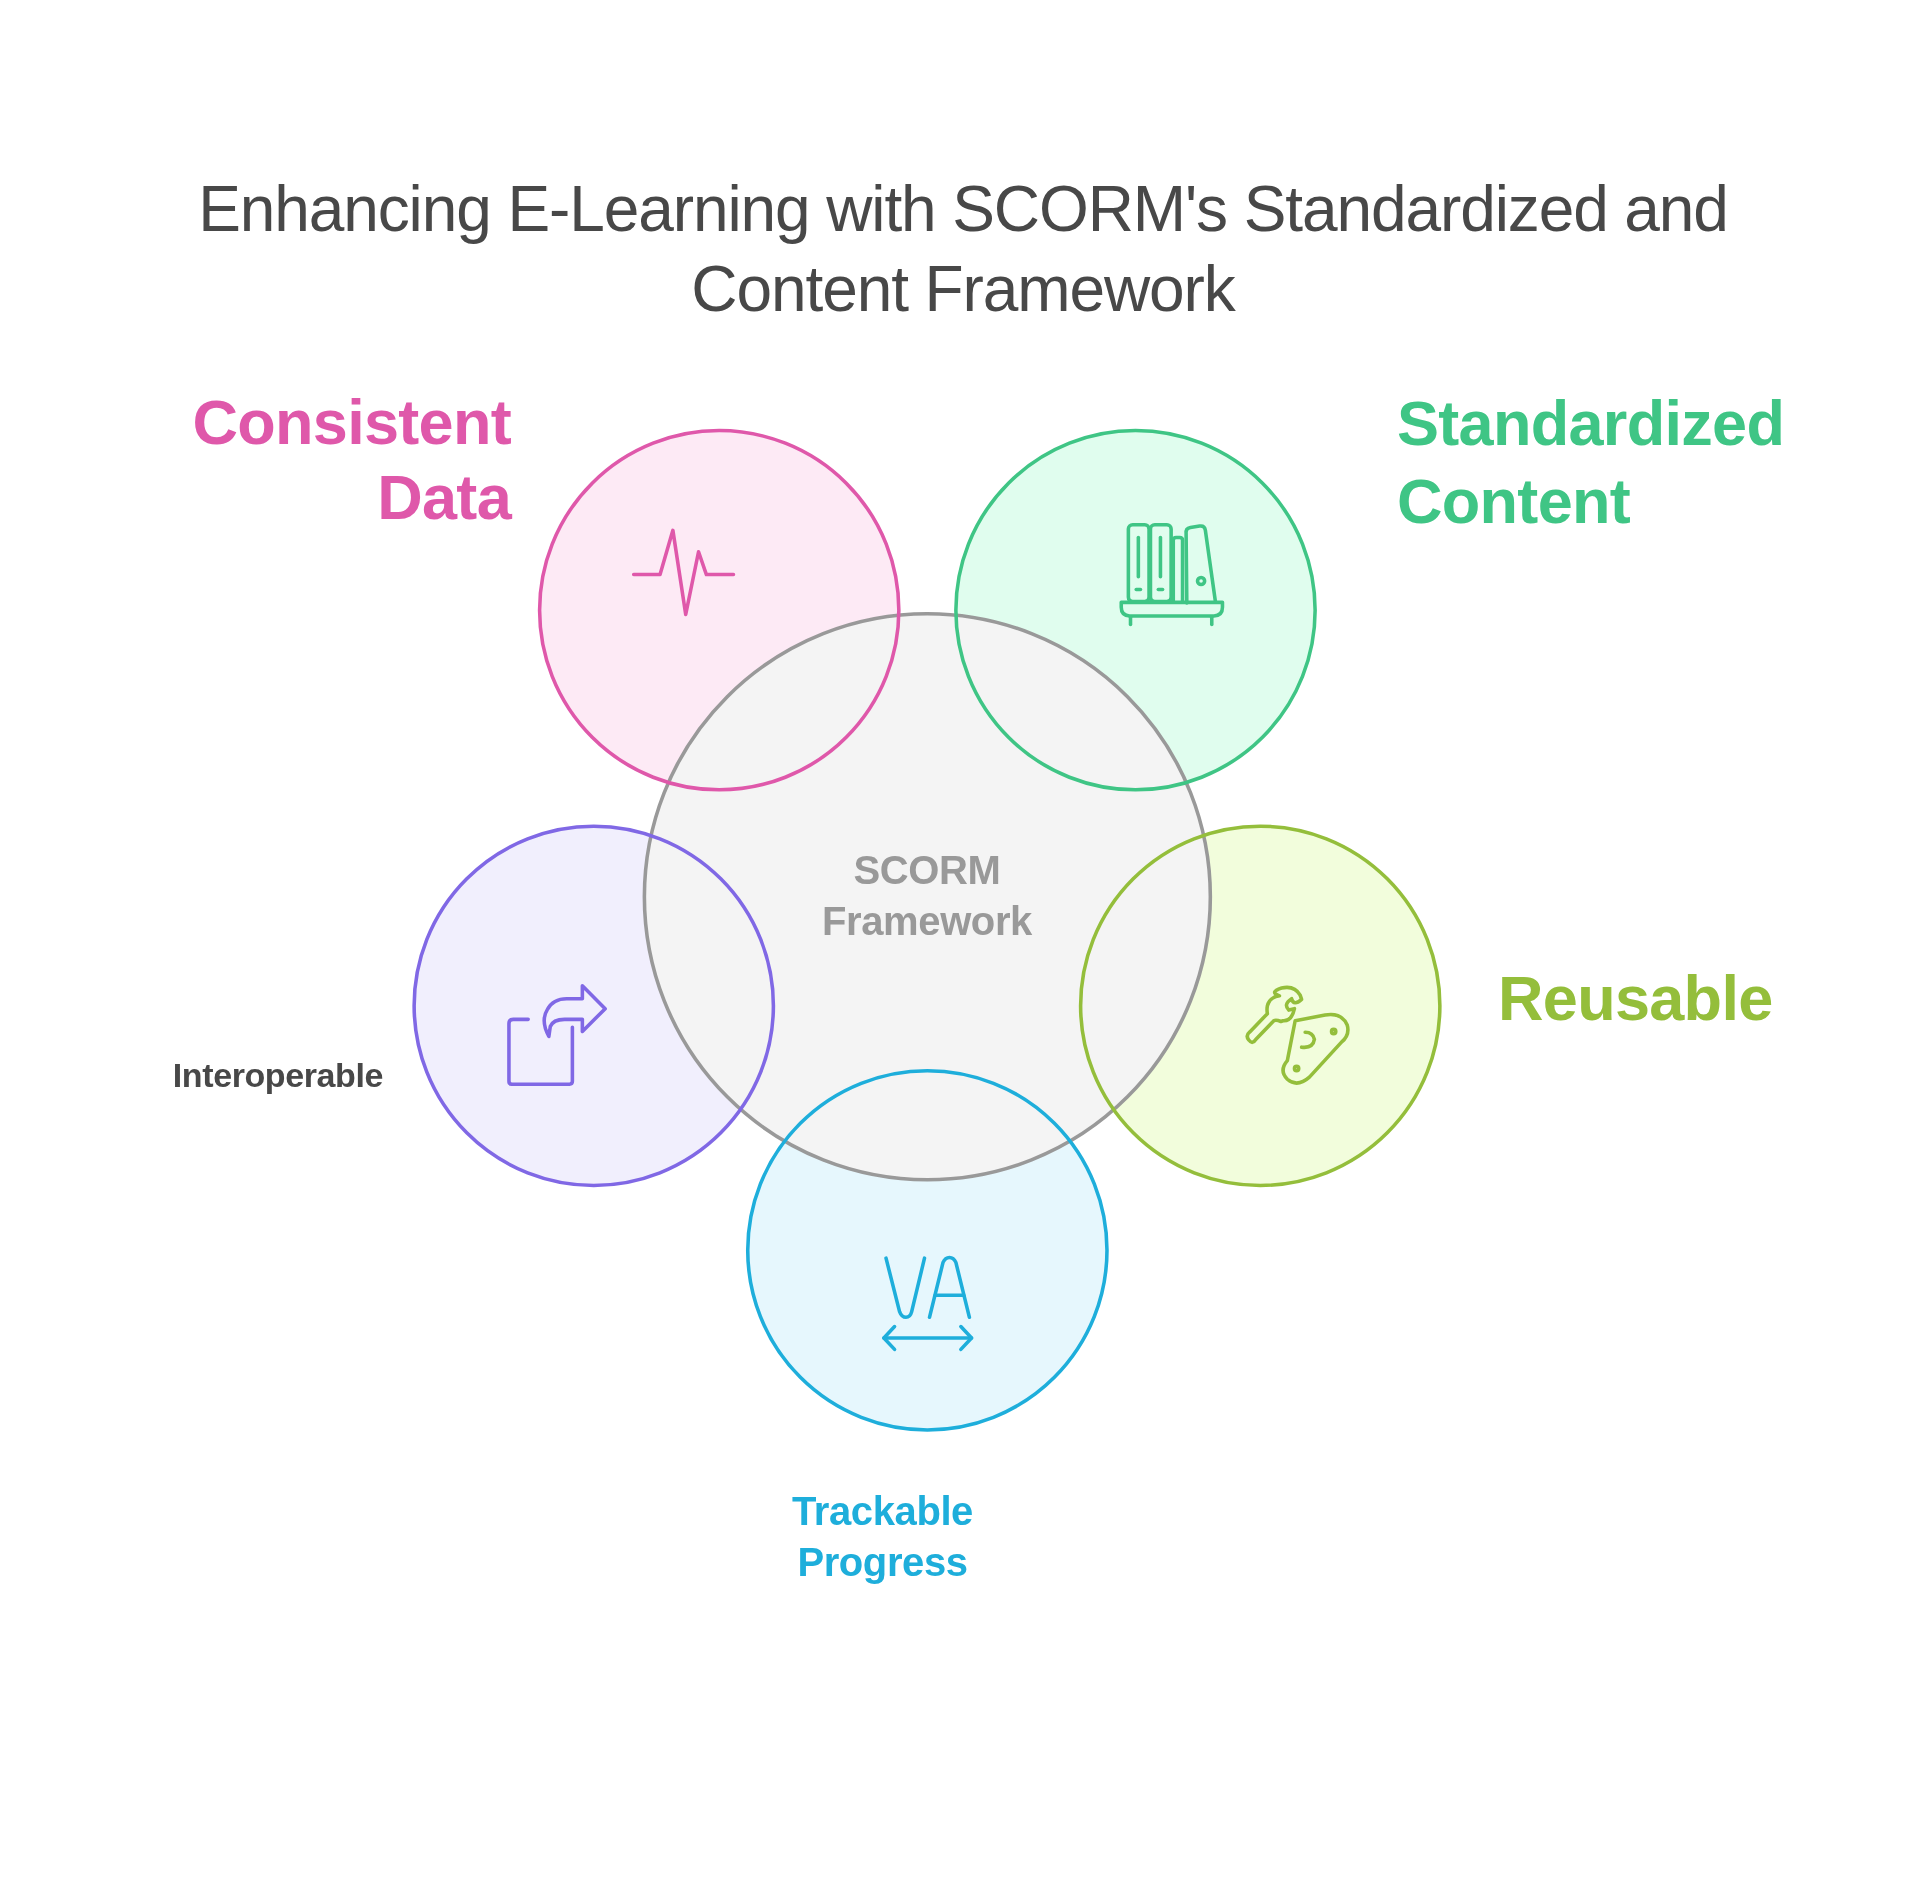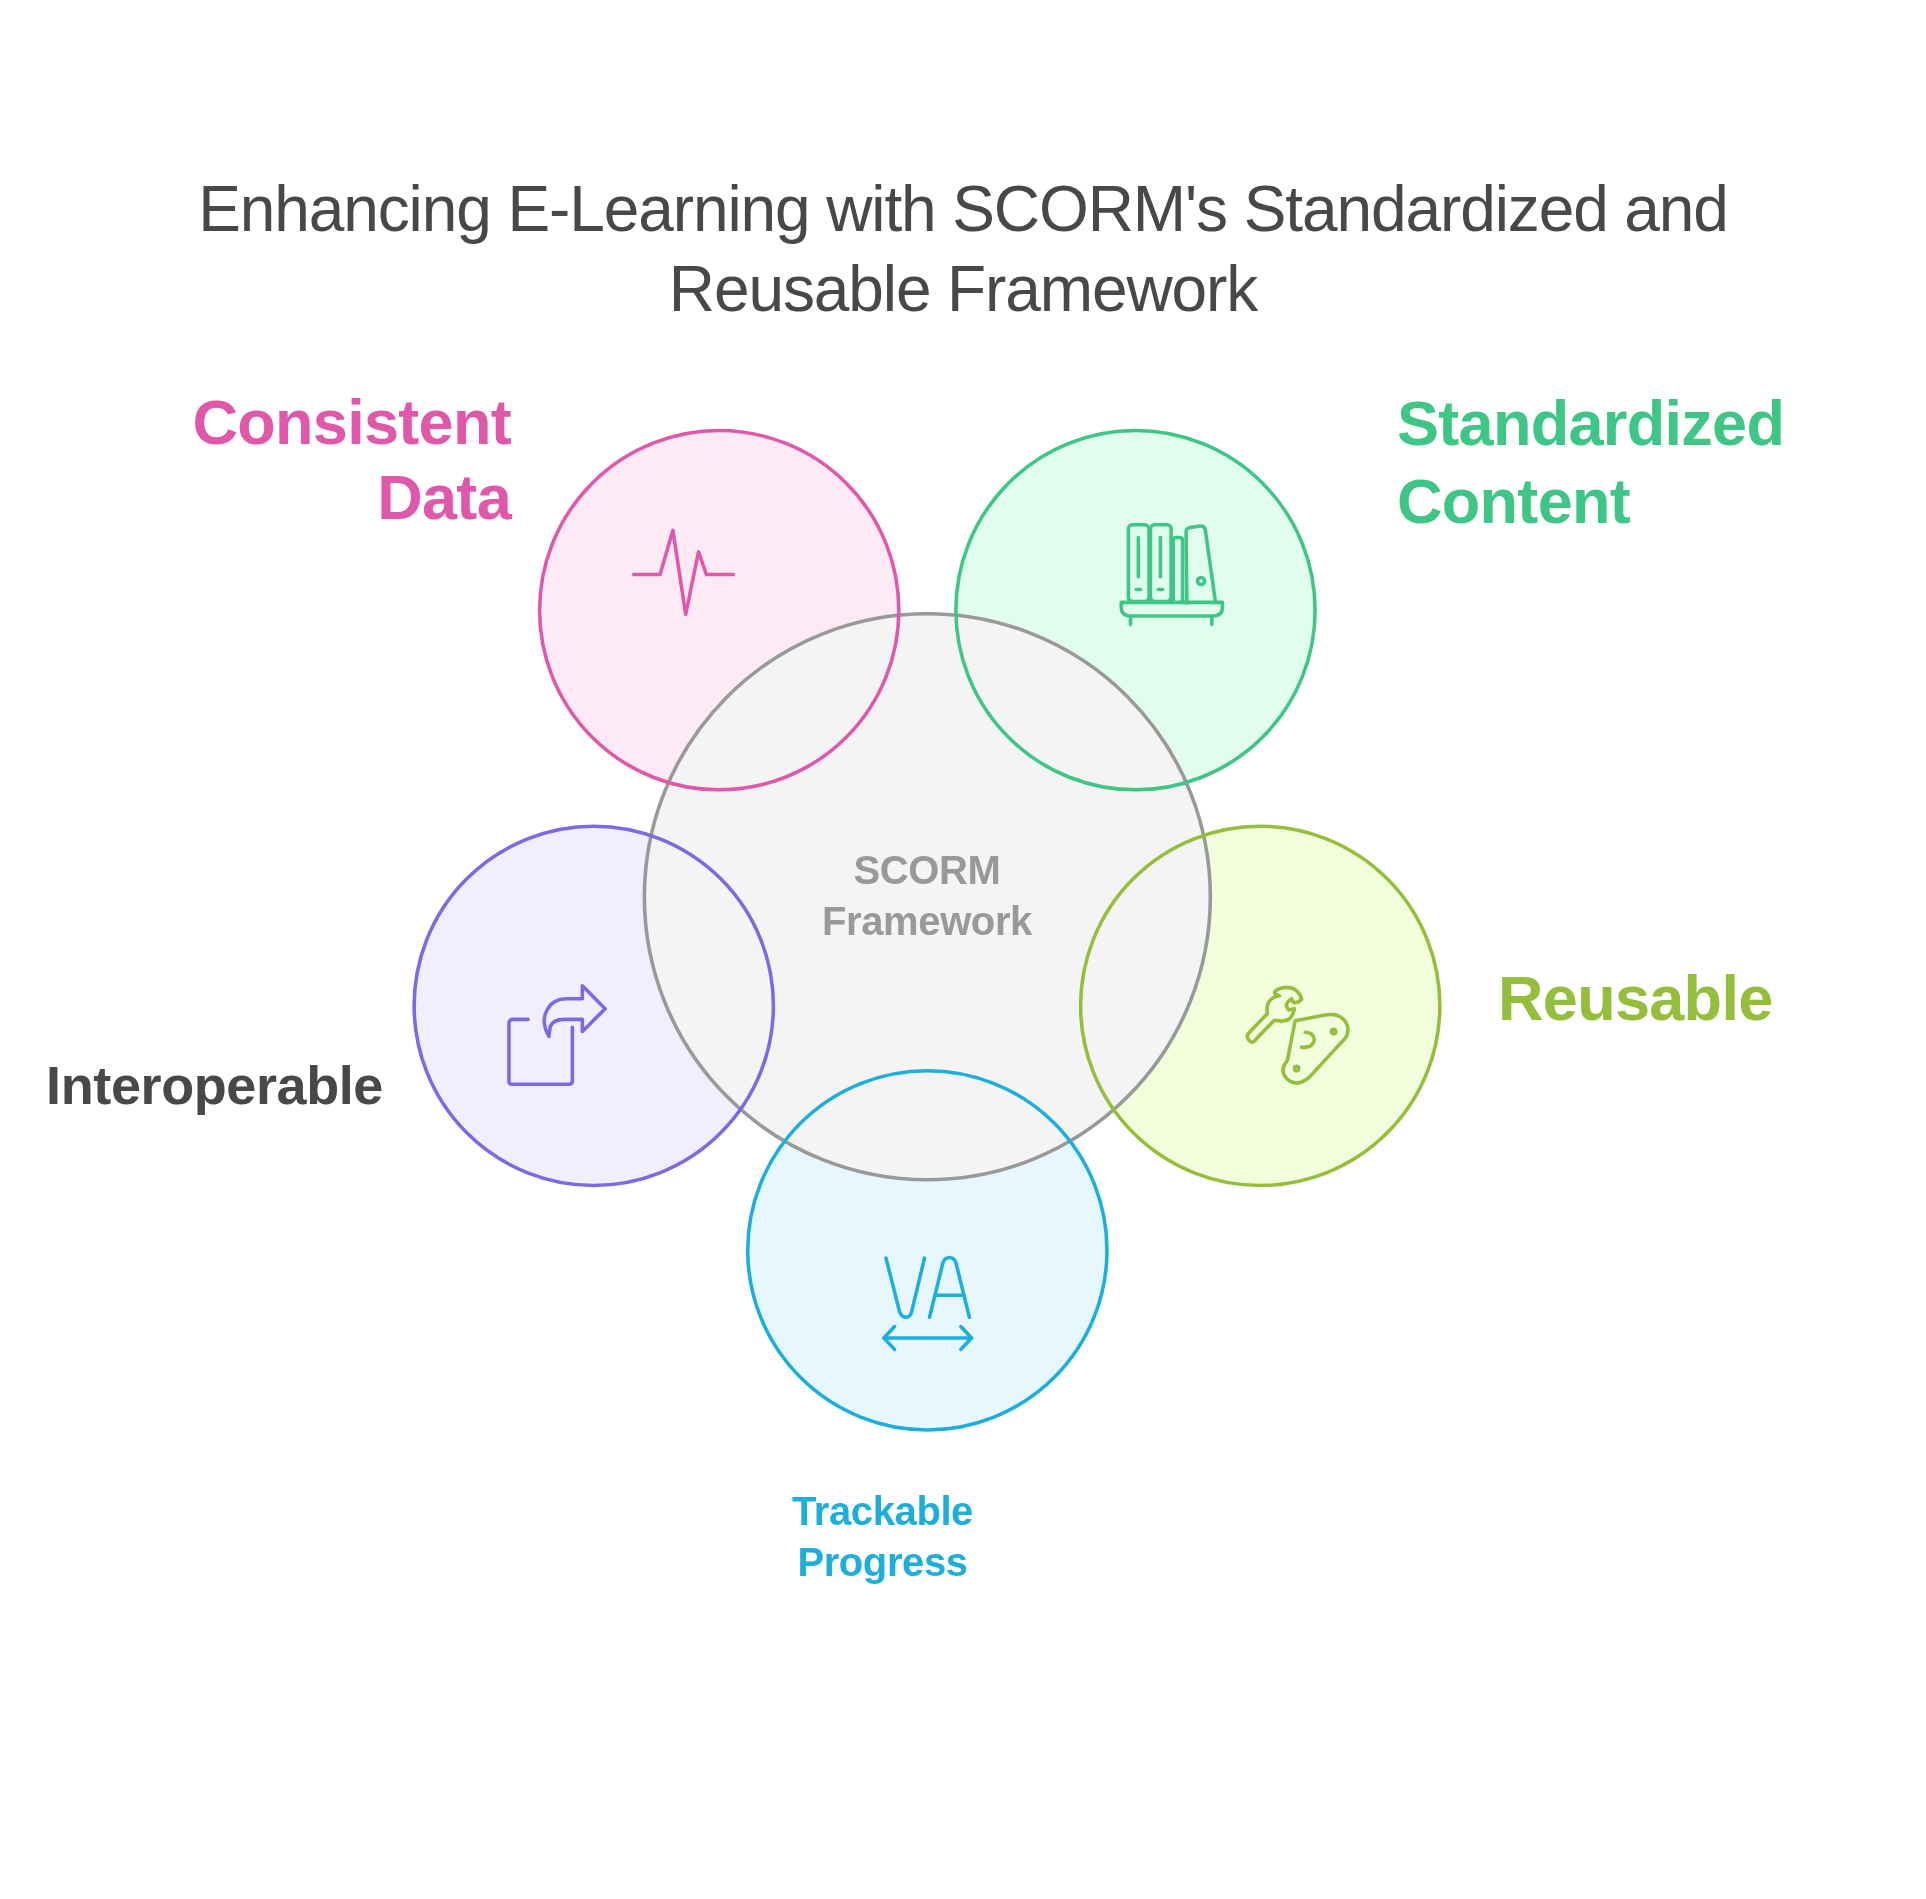--- a/index.html
+++ b/index.html
@@ -7,35 +7,35 @@
   #stage { position: absolute; left: 0; top: 0; width: 1926px; height: 1899px; }
   .title-line { position: absolute; left: 0; width: 1926px; text-align: center; color: #484848; font-family: "Liberation Sans", sans-serif; font-weight: 400; font-size: 64px; letter-spacing: -1.1px; line-height: 1; white-space: nowrap; margin-top: 40px; }
   .label { position: absolute; font-family: Liberation Sans, sans-serif; font-weight: 700; line-height: 1; white-space: nowrap; }
   .label .ln { display: block; }
   .lbl-pink { right: 1415px; top: 391px; font-size: 63px; color: #df58aa; text-align: right; letter-spacing: -0.7px; }
   .lbl-pink .ln { height: 75px; }
   .lbl-green { left: 1369px; top: 392px; font-size: 63px; color: #3fc585; text-align: left; letter-spacing: -0.7px; }
   .lbl-green .ln { height: 78px; margin-left: 28px; }
   .lbl-lime { left: 1498px; top: 967px; font-size: 63px; color: #94be3b; text-align: left; letter-spacing: -0.7px; }
   .lbl-lime .ln { height: 76px; }
-  .lbl-purple { right: 1543px; top: 1058px; font-size: 54px; color: #484848; text-align: right; letter-spacing: -0.4px; }
+  .lbl-purple { right: 1543px; top: 1058px; font-size: 34px; color: #484848; text-align: right; letter-spacing: -0.4px; }
   .lbl-purple .ln { height: 64px; }
   .lbl-blue { left: 740px; width: 285px; top: 1491px; font-size: 40px; color: #1eaedb; text-align: center; letter-spacing: -0.4px; }
   .lbl-blue .ln { height: 51px; }
   .center-text { position: absolute; left: 749px; width: 356px; top: 850px; text-align: center; color: #999999; font-family: "Liberation Sans", sans-serif; font-weight: 700; font-size: 40px; line-height: 1; letter-spacing: -0.4px; }
   .center-text .ln { display: block; height: 51px; }
   svg { position: absolute; left: 0; top: 0; }
 </style>
 </head>
 <body>
 
 <div id="stage">
 
   <div class="title-line" style="top:137px;">Enhancing E-Learning with SCORM's Standardized and</div>
-  <div class="title-line" style="top:217px;">Reusable Framework</div>
+  <div class="title-line" style="top:217px;">Content Framework</div>
 
   <svg width="1926" height="1899" viewBox="0 0 2702 2664">
 
     <g>
       <circle id="fill-0" cx="1009" cy="856" r="252" fill="#fdeaf5"></circle>
       <circle id="fill-1" cx="1593" cy="856" r="252" fill="#e0fdee"></circle>
       <circle id="fill-2" cx="1768" cy="1411" r="252" fill="#f2fddc"></circle>
       <circle id="fill-3" cx="1301" cy="1754" r="252" fill="#e6f7fd"></circle>
       <circle id="fill-4" cx="833" cy="1411" r="252" fill="#f1effd"></circle>
     </g>

